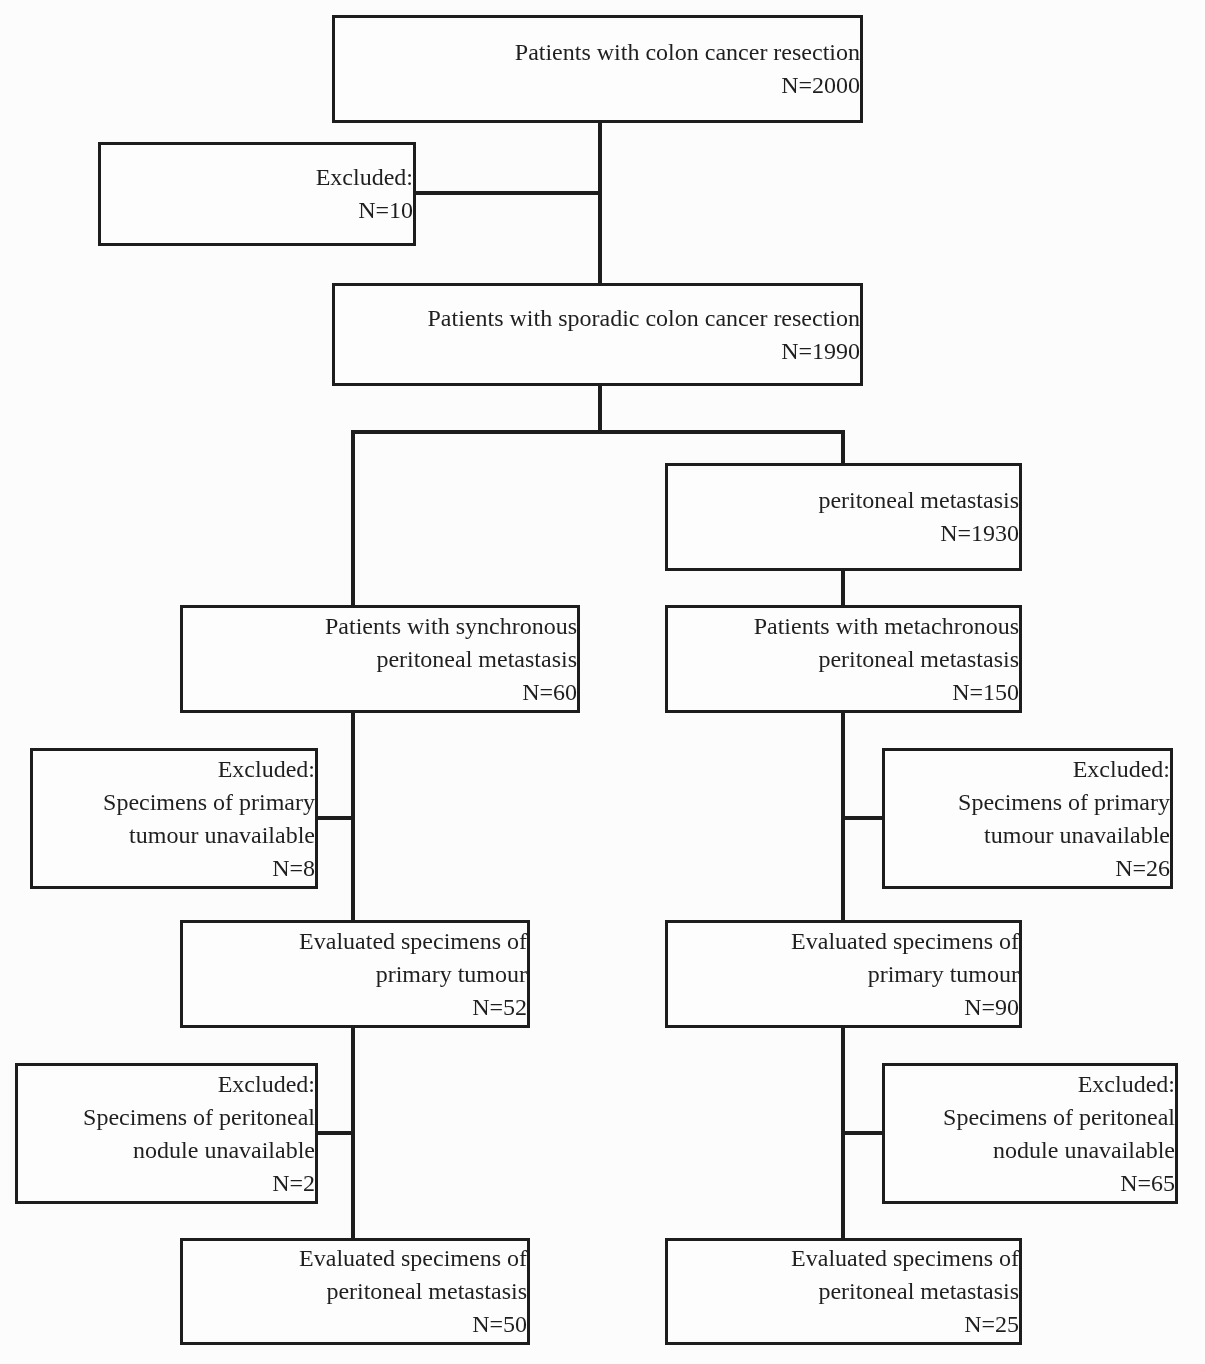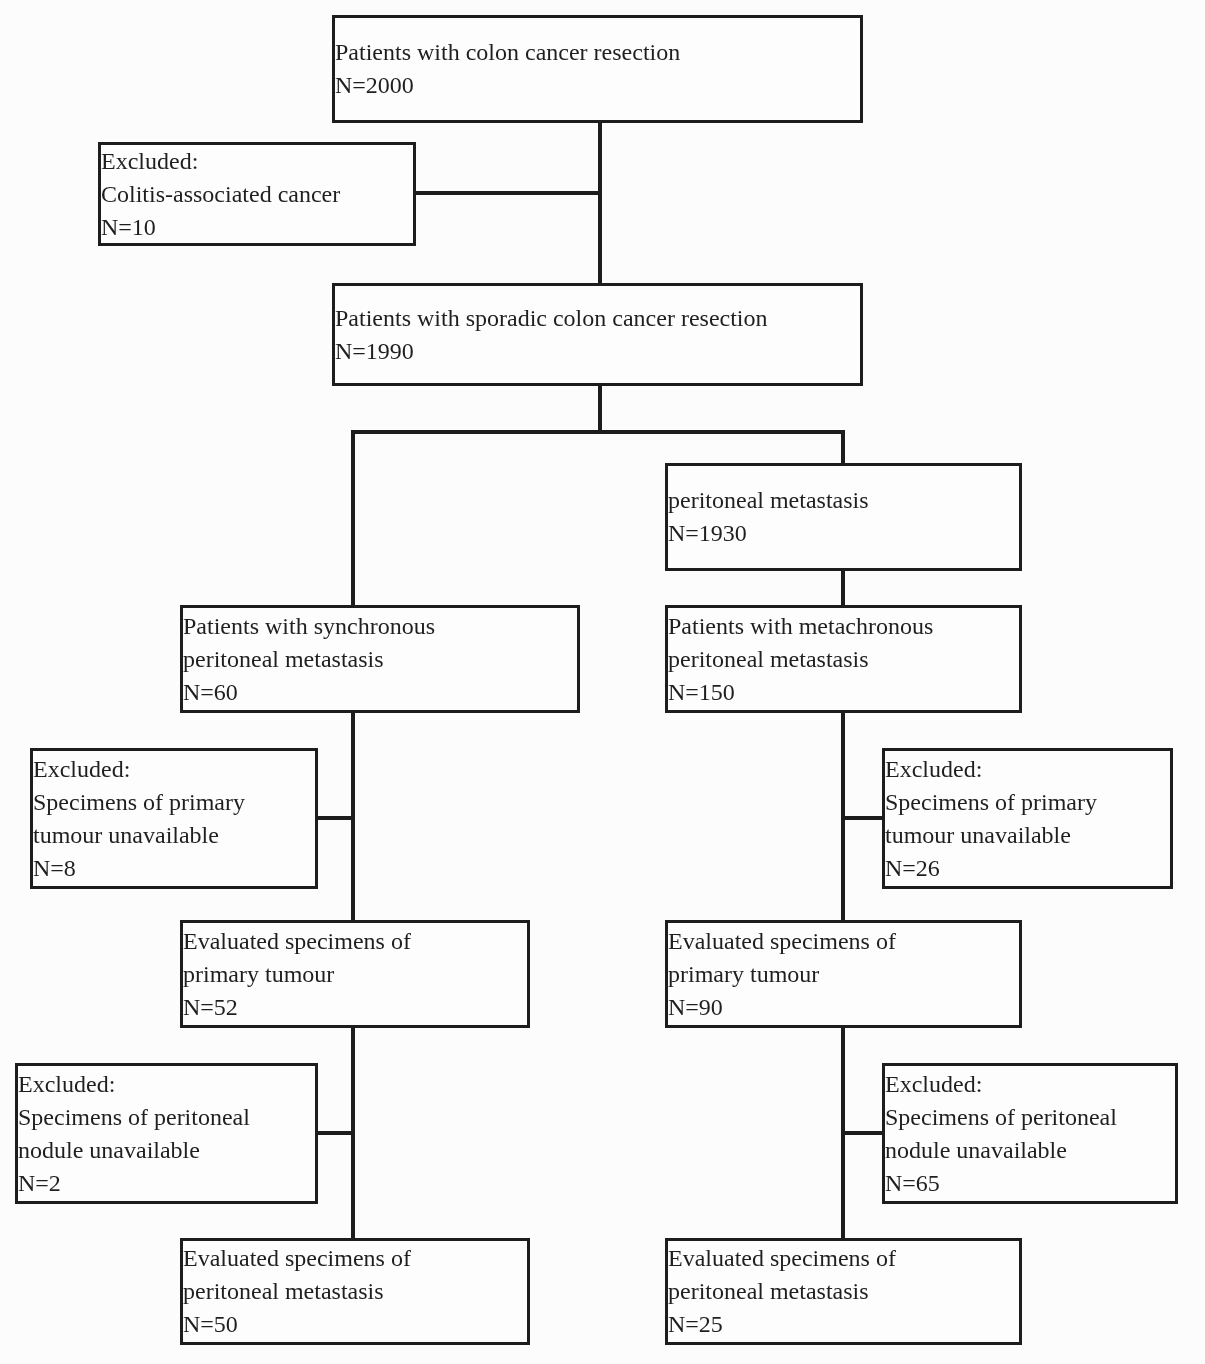--- a/index.html
+++ b/index.html
@@ -16,21 +16,21 @@
     color: #1f1f1f;
     overflow: hidden;
   }
   .node {
     position: absolute;
     box-sizing: border-box;
     border: 3px solid #1d1d1d;
     background: #fdfdfd;
     display: flex;
     flex-direction: column;
-    align-items: flex-start;
+    align-items: flex-end;
     justify-content: center;
     text-align: center;
     font-size: 24px;
     line-height: 33px;
     z-index: 2;
   }
   .node .ln {
     white-space: nowrap;
   }
   .conn {
@@ -60,21 +60,20 @@
   <div class="conn" style="left:841px;top:1027px;width:4px;height:211px"></div>
   <div class="conn" style="left:843px;top:1131px;width:41px;height:4px"></div>
 
   <div class="node" style="left:332px;top:15px;width:531px;height:108px">
     <div class="ln">Patients with colon cancer resection</div>
     <div class="ln">N=2000</div>
   </div>
 
   <div class="node" style="left:98px;top:142px;width:318px;height:104px">
     <div class="ln">Excluded:</div>
-    <div class="ln">Colitis-associated cancer</div>
     <div class="ln">N=10</div>
   </div>
 
   <div class="node" style="left:332px;top:283px;width:531px;height:103px">
     <div class="ln">Patients with sporadic colon cancer resection</div>
     <div class="ln">N=1990</div>
   </div>
 
   <div class="node" style="left:665px;top:463px;width:357px;height:108px">
     <div class="ln">peritoneal metastasis</div>

